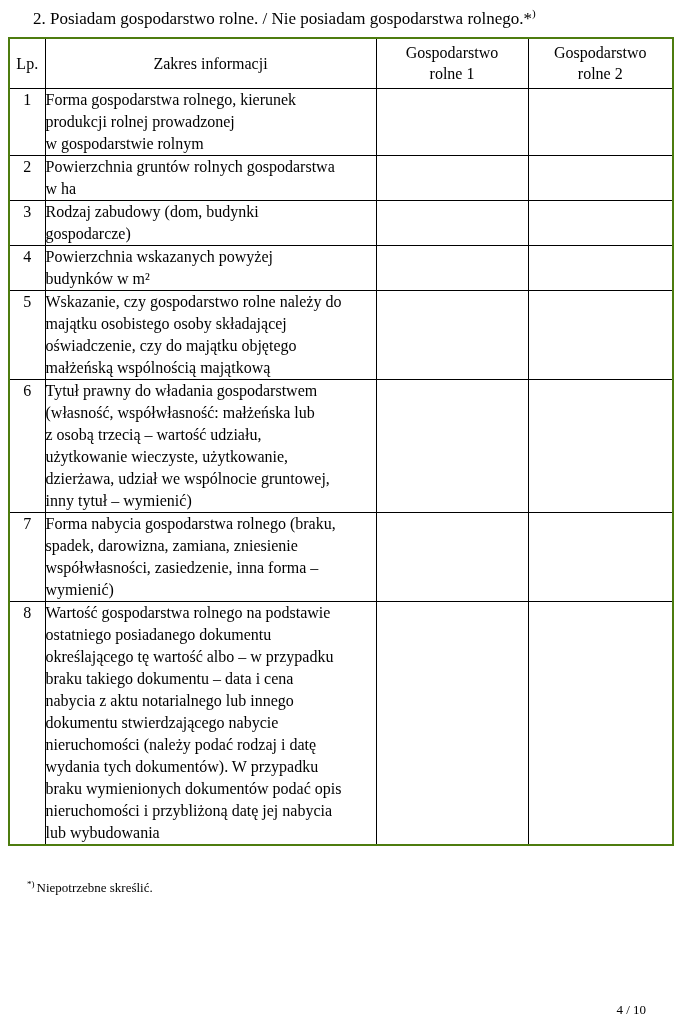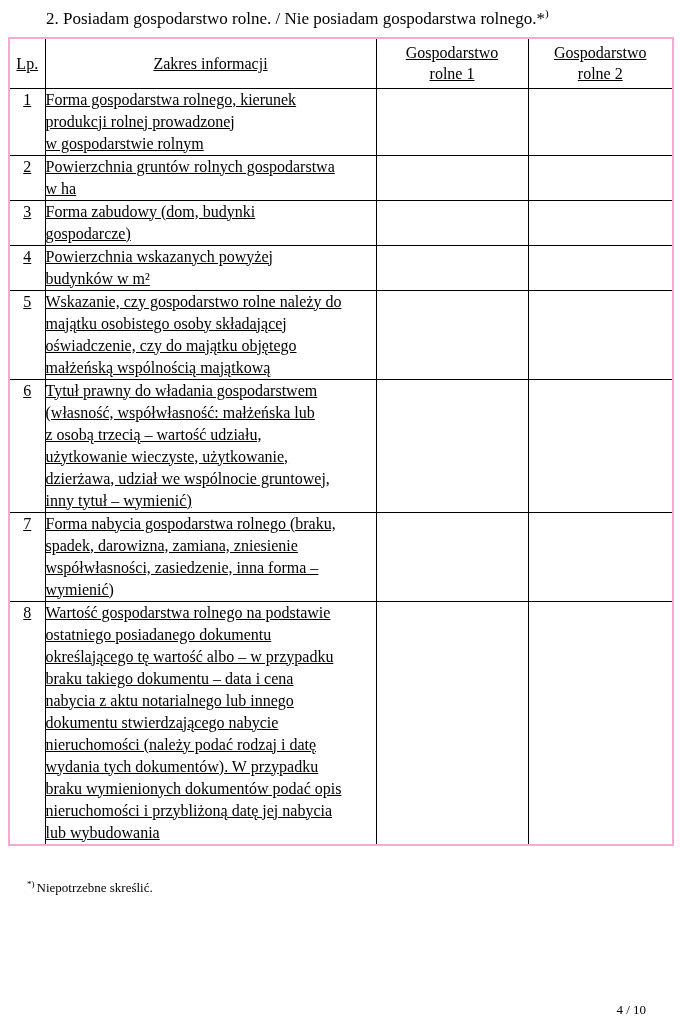--- a/index.html
+++ b/index.html
@@ -8,39 +8,38 @@
     width: 680px;
     height: 1029px;
     background: #ffffff;
     color: #000000;
     font-family: "Liberation Serif", serif;
     position: relative;
     overflow: hidden;
   }
   .doc-title {
     position: absolute;
-    left: 46px;
+    left: 33px;
     top: 8px;
     font-size: 17px;
     line-height: 21px;
     white-space: nowrap;
   }
   .doc-title sup {
     font-size: 11px;
     line-height: 0;
   }
   table.info-table {
     position: absolute;
     left: 8px;
     top: 37px;
     width: 664px;
     border-collapse: collapse;
     table-layout: fixed;
-    border: 2px solid #f9a8d4;
-    text-decoration: underline;
+    border: 2px solid #4d7c0f;
   }
   table.info-table th,
   table.info-table td {
     border: 1px solid #000;
     font-size: 16px;
     font-weight: normal;
     padding: 0;
   }
   table.info-table th {
     height: 50px;
@@ -118,21 +117,21 @@
     </tr>
     <tr>
       <td class="c-no">2</td>
       <td class="c-info">Powierzchnia gruntów rolnych gospodarstwa
 w ha</td>
       <td class="c-farm"></td>
       <td class="c-farm"></td>
     </tr>
     <tr>
       <td class="c-no">3</td>
-      <td class="c-info">Forma zabudowy (dom, budynki
+      <td class="c-info">Rodzaj zabudowy (dom, budynki
 gospodarcze)</td>
       <td class="c-farm"></td>
       <td class="c-farm"></td>
     </tr>
     <tr>
       <td class="c-no">4</td>
       <td class="c-info">Powierzchnia wskazanych powyżej
 budynków w m²</td>
       <td class="c-farm"></td>
       <td class="c-farm"></td>

